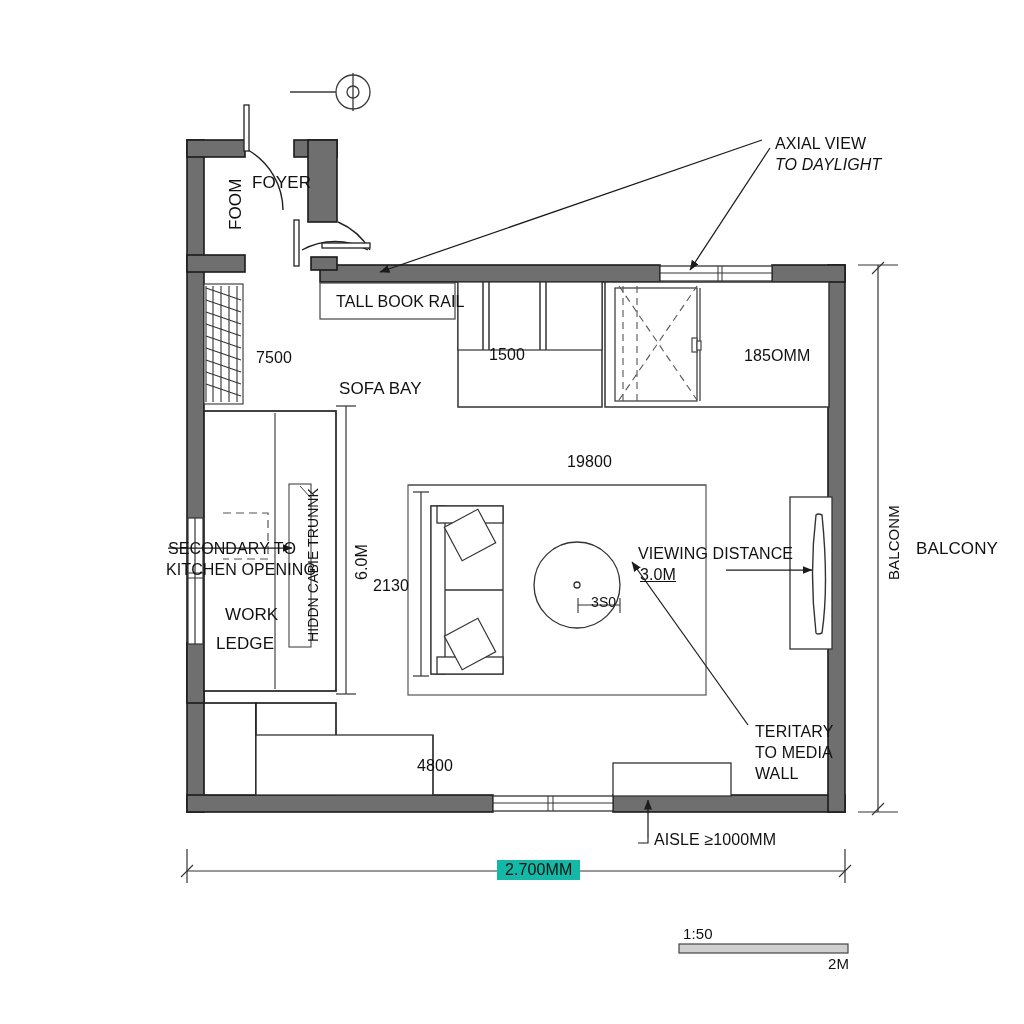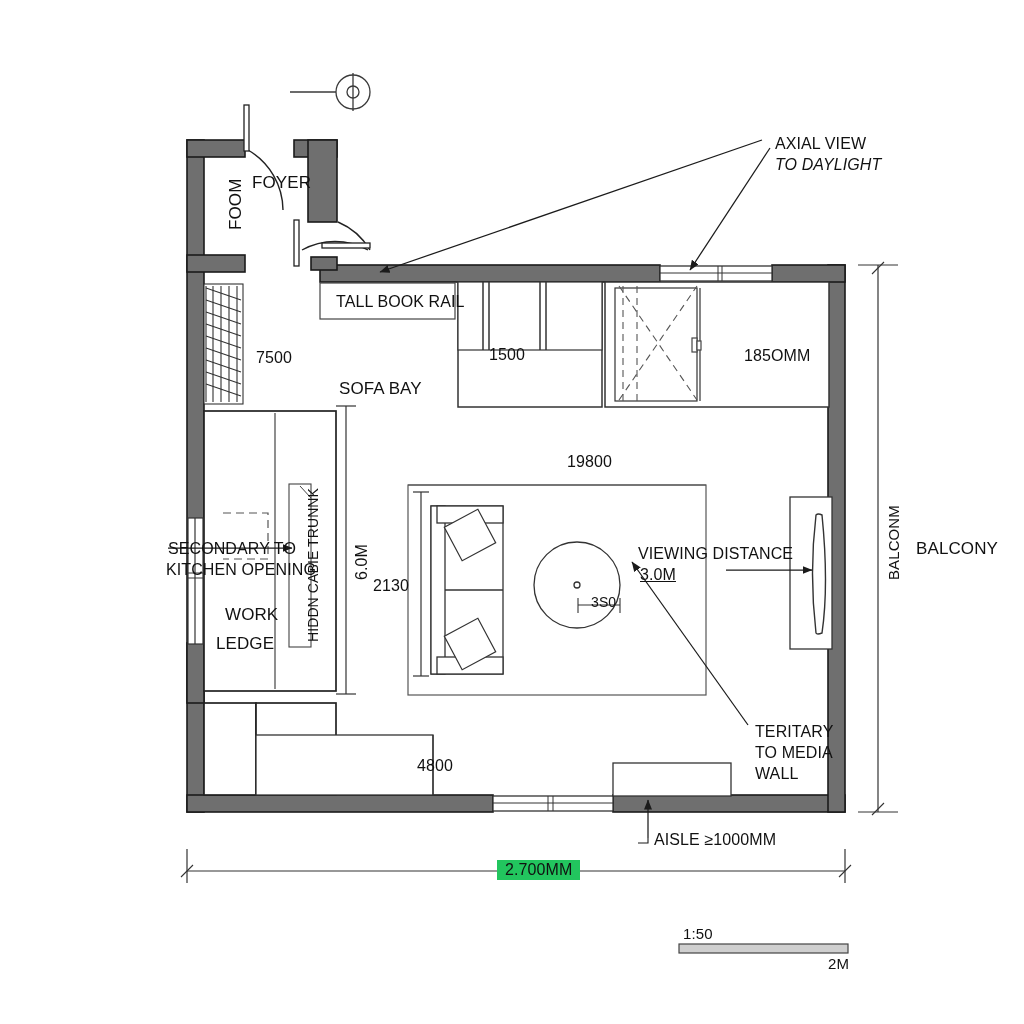--- a/index.html
+++ b/index.html
@@ -266,16 +266,16 @@
 <div class="lbl f16" style="left:654px;top:830px;">AISLE ≥1000MM</div>
 
 <div class="lbl f16" style="left:256px;top:348px;">7500</div>
 <div class="lbl f16" style="left:489px;top:345px;">1500</div>
 <div class="lbl f16" style="left:744px;top:338px;margin-top:8px;">185OMM</div>
 <div class="lbl f16" style="left:567px;top:452px;">19800</div>
 <div class="lbl f16" style="left:373px;top:576px;">2130</div>
 <div class="lbl f14" style="left:591px;top:594px;text-align:center;">3S0</div>
 <div class="lbl f16 rot90" style="left:352px;top:580px;">6.0M</div>
 <div class="lbl f16" style="left:417px;top:756px;">4800</div>
-<div class="lbl f16" style="left:497px;top:860px;background:#22c55e;padding:0 8px;">2.700MM</div>
+<div class="lbl f16" style="left:497px;top:860px;background:#14b8a6;padding:0 8px;">2.700MM</div>
 
 <div class="lbl f15" style="left:683px;top:925px;">1:50</div>
 <div class="lbl f15" style="left:828px;top:955px;">2M</div>
 
 </body></html>

